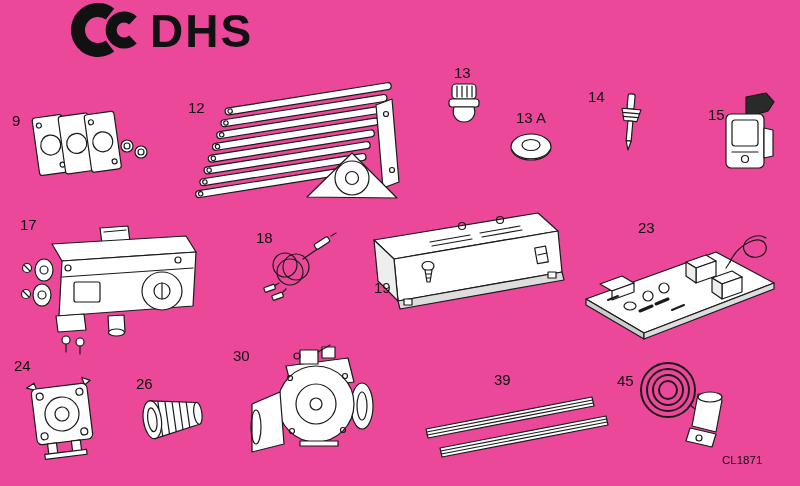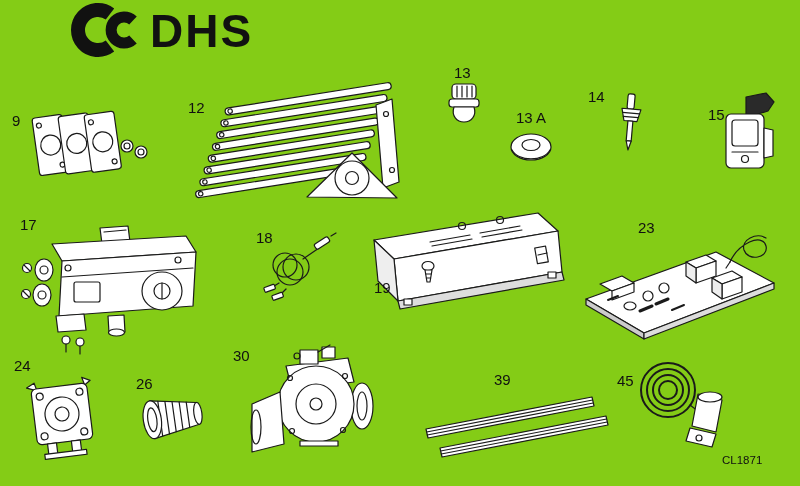--- a/index.html
+++ b/index.html
@@ -1,16 +1,16 @@
 <!DOCTYPE html>
 <html><head>
 <meta charset="utf-8">
 <style>
   html,body{margin:0;padding:0;background:#fff;}
-  .page{position:relative;width:800px;height:486px;background:#84cc16;overflow:hidden;
+  .page{position:relative;width:800px;height:486px;background:#ec4899;overflow:hidden;
         font-family:"Liberation Sans",sans-serif;}
   svg text{font-family:"Liberation Sans",sans-serif;font-size:15px;fill:#111;stroke:none;}
   svg text.logo{font-size:46px;font-weight:bold;letter-spacing:2px;}
   svg text.ref{font-size:11.5px;}
 </style>
 </head>
 <body>
 
 <div class="page">
 <svg width="800" height="486" viewBox="0 0 800 486" xmlns="http://www.w3.org/2000/svg">

